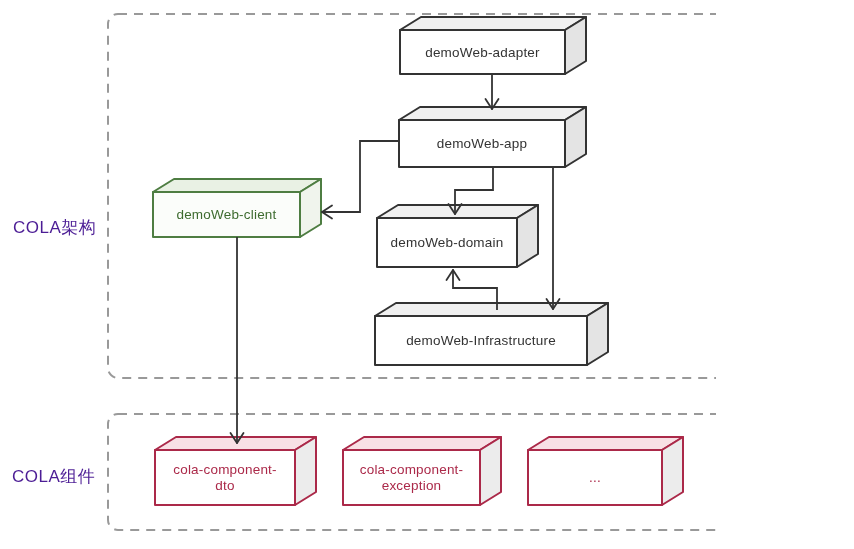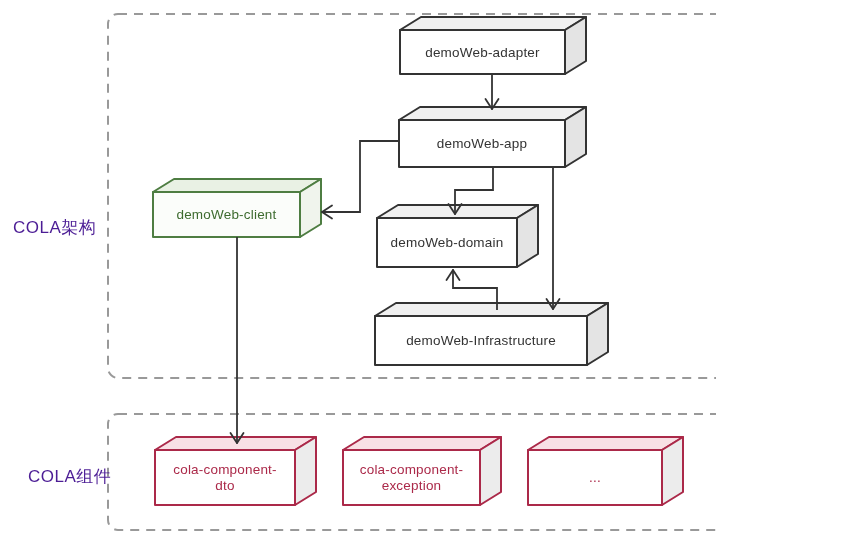--- a/index.html
+++ b/index.html
@@ -13,21 +13,21 @@
   .stage svg{position:absolute;left:0;top:0;}
   .side-label{
     position:absolute;
     font-size:17px;
     font-weight:500;
     color:#4c1d95;
     letter-spacing:.5px;
     white-space:nowrap;
   }
   .label-architecture{left:13px;top:216px;}
-  .label-components{left:28px;top:465px;text-align:center;}
+  .label-components{left:12px;top:465px;text-align:center;}
   .note-optional{
     position:absolute;
     left:740px;top:464px;
     font-size:16px;
     color:#b91c1c;
     letter-spacing:1px;
   }
 </style>
 </head>
 <body>

